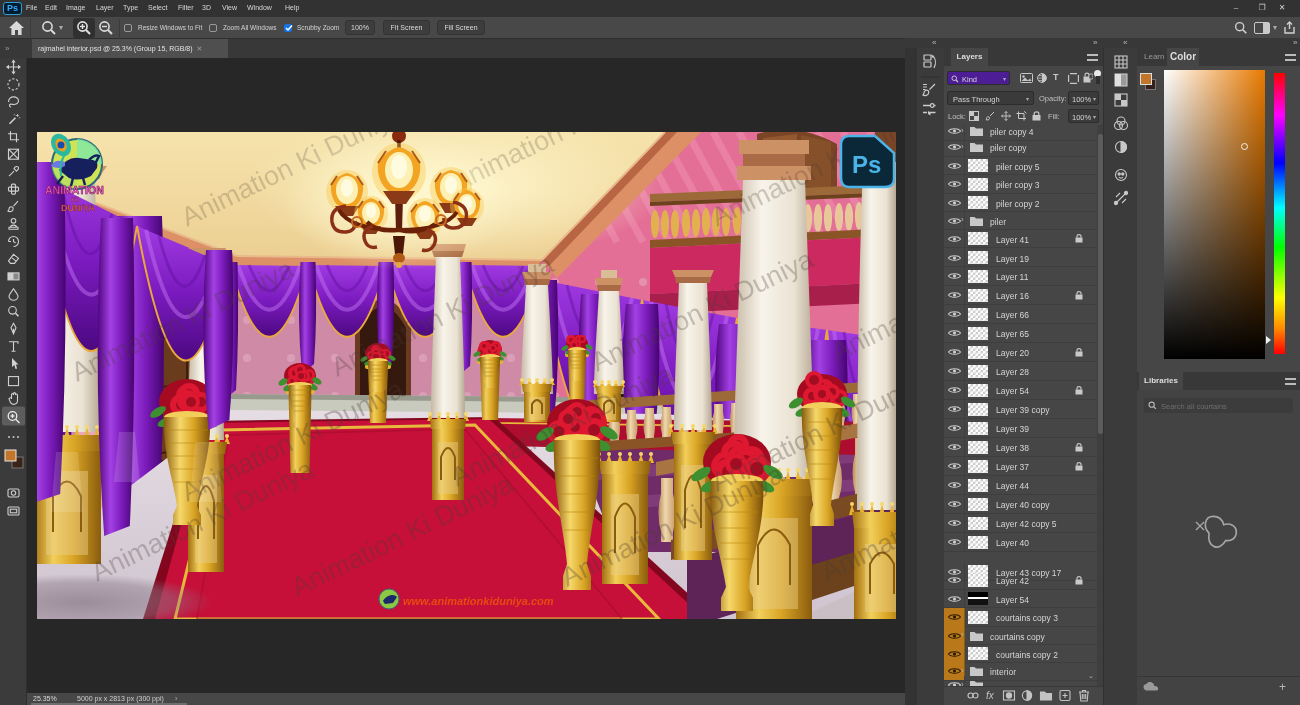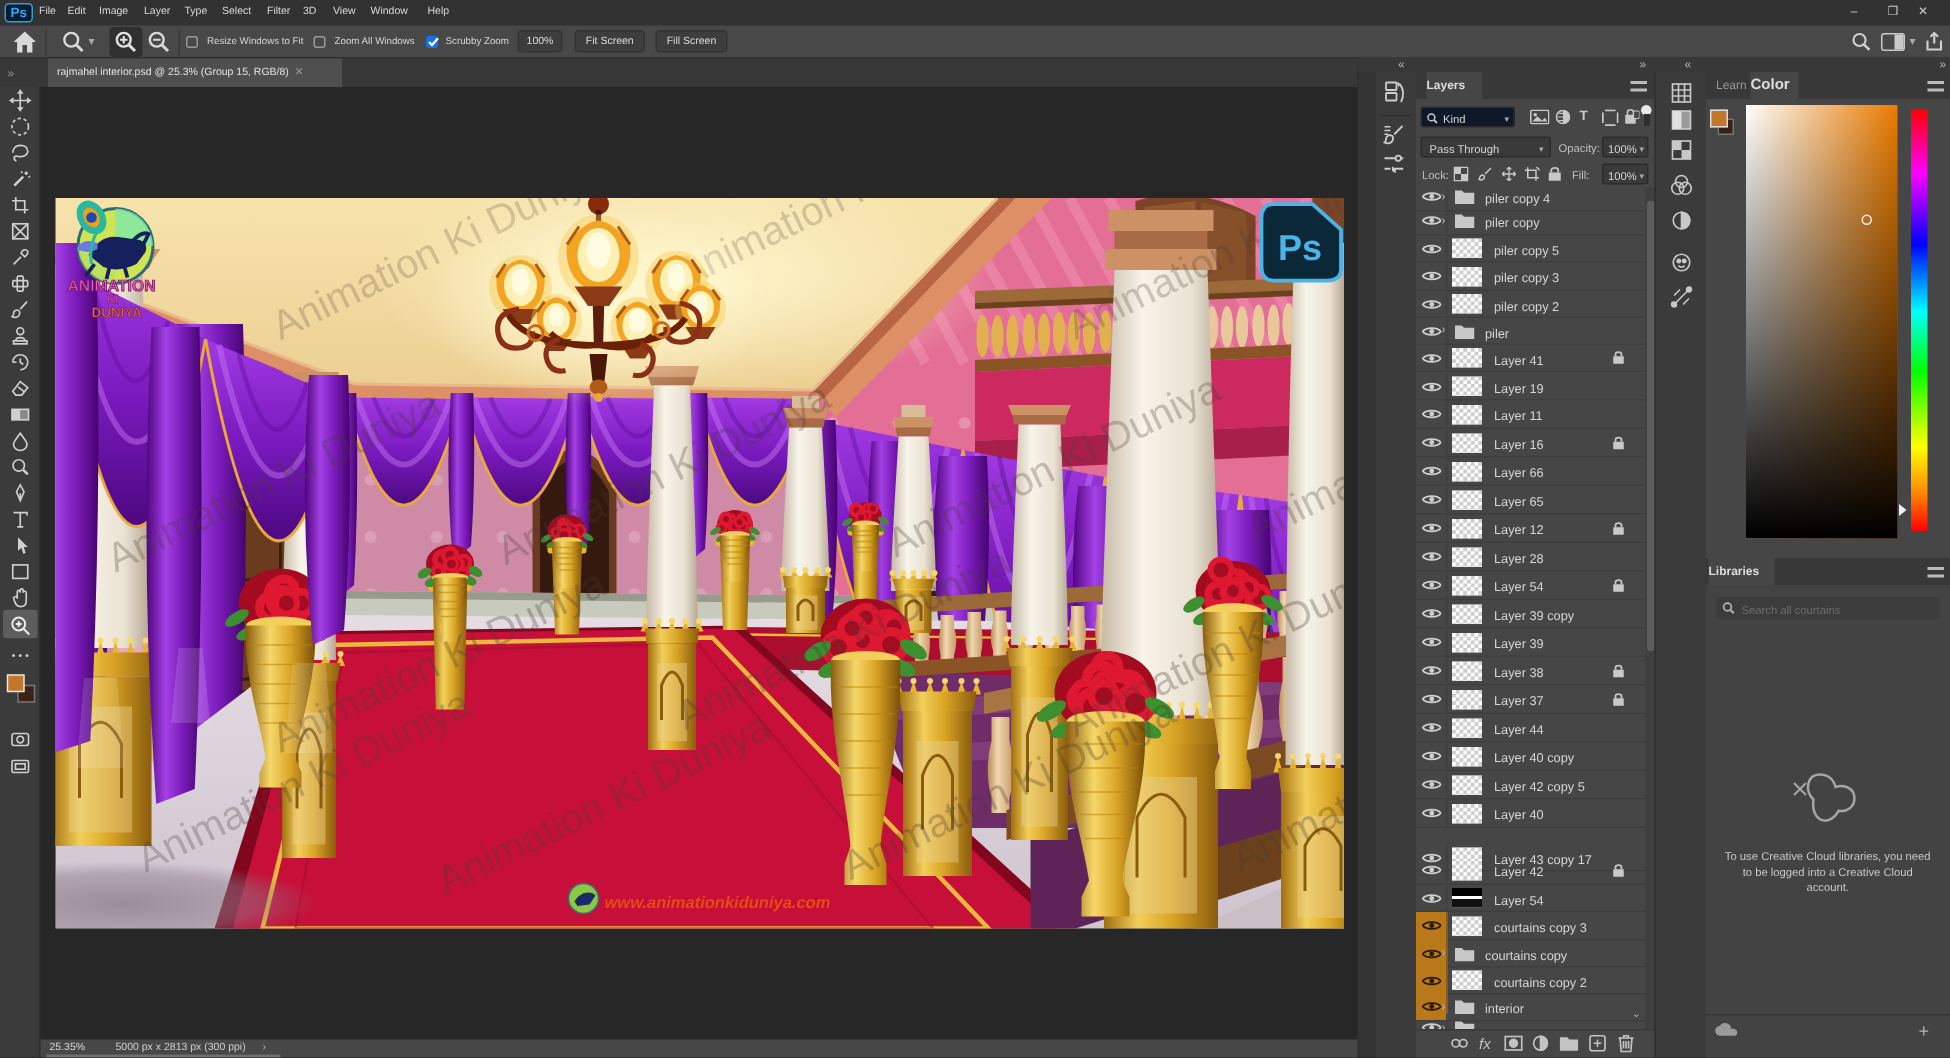--- a/index.html
+++ b/index.html
@@ -26,21 +26,21 @@
 #canvas{position:absolute;left:27px;top:58px;width:878px;height:635px;background:#272727;}
 #art{position:absolute;left:10px;top:74px;width:859px;height:487px;background:#777;}
 
 #statusbar{position:absolute;left:27px;top:693px;width:878px;height:12px;background:#474747;color:#d8d8d8;font-size:7px;}
 
 #rtopstrip{position:absolute;left:905px;top:38px;width:395px;height:10px;background:#383838;color:#b8b8b8;font-size:8px;}
 #strip1{position:absolute;left:917px;top:48px;width:27px;height:657px;background:#3b3b3b;}
 #lpanel{position:absolute;left:944px;top:48px;width:159px;height:657px;background:#464646;}
 #strip2{position:absolute;left:1103px;top:48px;width:34px;height:657px;background:#3b3b3b;border-left:1px solid #303030;}
 #rcol{position:absolute;left:1137px;top:48px;width:163px;height:657px;background:#464646;}
-.ptab{position:absolute;top:0;height:18px;background:#464646;color:#dedede;font-size:10px;line-height:18px;}
+.ptab{position:absolute;top:0;height:18px;background:#464646;color:#dedede;font-size:10px;line-height:18px;text-align:center;}
 .ham{position:absolute;width:11px;height:7px;border-top:2px solid #bbb;border-bottom:2px solid #bbb;}
 .eyeC{position:absolute;left:0;top:0;width:21px;height:18px;}
 .lrow{position:absolute;left:0;width:159px;height:19px;border-bottom:1px solid #3e3e3e;}
 .thumb{position:absolute;left:24px;top:3px;width:20px;height:13px;background:#fff;background-image:linear-gradient(45deg,#c9c9c9 25%,transparent 25%,transparent 75%,#c9c9c9 75%),linear-gradient(45deg,#c9c9c9 25%,transparent 25%,transparent 75%,#c9c9c9 75%);background-size:5px 5px;background-position:0 0,2.5px 2.5px;}
 .lname{position:absolute;left:52px;top:5.5px;font-size:8.5px;color:#d6d6d6;}
 </style>
 </head>
 <body>
 <div id="app">
 
@@ -1294,21 +1294,21 @@
             <div class="thumb"></div>
             <span class="lname">Layer 65</span>
           </div>
 <div class="lrow" style="top:294.6px">
             <div class="eyeC" style="border-right:1px solid #3e3e3e"></div>
             <svg width="13" height="8" viewBox="0 0 13 8" style="position:absolute;left:4px;top:5.5px">
               <path d="M0.5,4 C2.5,1 10.5,1 12.5,4 C10.5,7 2.5,7 0.5,4 Z" fill="none" stroke="#cfcfcf" stroke-width="1.1"></path>
               <circle cx="6.5" cy="4" r="1.6" fill="#cfcfcf"></circle>
             </svg>
             <div class="thumb"></div>
-            <span class="lname">Layer 12</span>
+            <span class="lname">Layer 20</span>
             <svg width="8" height="9" viewBox="0 0 8 9" style="position:absolute;left:131px;top:5px">
               <rect x="0.5" y="3.5" width="7" height="5" fill="#c9c9c9"></rect>
               <path d="M2,3.5 L2,2.2 C2,0.2 6,0.2 6,2.2 L6,3.5" fill="none" stroke="#c9c9c9" stroke-width="1.2"></path>
             </svg>
           </div>
 <div class="lrow" style="top:313.6px">
             <div class="eyeC" style="border-right:1px solid #3e3e3e"></div>
             <svg width="13" height="8" viewBox="0 0 13 8" style="position:absolute;left:4px;top:5.5px">
               <path d="M0.5,4 C2.5,1 10.5,1 12.5,4 C10.5,7 2.5,7 0.5,4 Z" fill="none" stroke="#cfcfcf" stroke-width="1.1"></path>
               <circle cx="6.5" cy="4" r="1.6" fill="#cfcfcf"></circle>
@@ -1491,21 +1491,21 @@
             <span style="position:absolute;left:17px;top:4px;color:#b5b5b5;font-size:8px">›</span>
             <svg width="13" height="10" viewBox="0 0 13 10" style="position:absolute;left:26px;top:4.5px">
               <path d="M0,1 L4.5,1 L6,2.5 L13,2.5 L13,10 L0,10 Z" fill="#c8c8c8"></path>
             </svg>
             <span class="lname" style="left:46px"></span>
           </div>
 </div>
 </div>
 <div style="position:absolute;left:0;top:18px;width:159px;height:58px;background:#464646"></div>
 
-<div style="position:absolute;left:3px;top:23px;width:63px;height:14px;background:#0f172a;border:1px solid #2c2c2c;border-radius:2px">
+<div style="position:absolute;left:3px;top:23px;width:63px;height:14px;background:#4c1d95;border:1px solid #2c2c2c;border-radius:2px">
   <svg width="8" height="8" viewBox="0 0 16 16" style="position:absolute;left:3px;top:3px">
           <circle cx="6.5" cy="6.5" r="4.6" fill="none" stroke="#c5c5c5" stroke-width="2"></circle>
           <line x1="10" y1="10" x2="14" y2="14" stroke="#c5c5c5" stroke-width="2.4"></line>
         </svg>
   <span style="position:absolute;left:14px;top:3px;font-size:7.5px;color:#d5d5d5">Kind</span>
   <span style="position:absolute;right:3px;top:3px;font-size:6px;color:#aaa">▾</span>
 </div>
 <svg width="13" height="10" viewBox="0 0 13 10" style="position:absolute;left:76px;top:25px">
         <rect x="0.5" y="0.5" width="12" height="9" rx="1" fill="none" stroke="#c8c8c8"></rect>
         <circle cx="3.5" cy="3.5" r="1.2" fill="#c8c8c8"></circle>
@@ -1663,20 +1663,19 @@
           <line x1="10" y1="10" x2="14" y2="14" stroke="#b5b5b5" stroke-width="2.4"></line>
         </svg>
   <span style="position:absolute;left:17px;top:3.5px;font-size:7.5px;color:#6e6e6e">Search all courtains</span>
 </div>
 <svg width="56" height="44" viewBox="0 0 56 44" style="position:absolute;left:51px;top:462px">
 <g stroke="#a5a5a5" stroke-width="1.6" fill="none">
 <path d="M20,22 C14,16 16,6 24,6 C30,6 33,10 34,14 C40,12 46,15 46,21 C46,27 41,30 36,29 C30,40 18,36 20,22 Z" transform="scale(1.05)"></path>
 <path d="M8,12 L16,20 M16,12 L8,20" stroke-width="1.4"></path>
 </g>
 </svg>
-<div style="position:absolute;left:0;top:518px;width:163px;text-align:center;font-size:7.5px;color:#c9c9c9;line-height:10.5px">To use Creative Cloud libraries, you need<br>to be logged into a Creative Cloud<br>account.</div>
 <div style="position:absolute;left:0;top:628px;width:163px;height:29px;background:#434343;border-top:1px solid #363636"></div>
 <svg width="16" height="11" viewBox="0 0 16 11" style="position:absolute;left:6px;top:633px">
         <path d="M4,9.5 C1.5,9.5 0.5,7.5 0.5,6 C0.5,4 2,3 3.5,3 C4.5,1 7,0.5 9,1.5 C10.5,2.2 11.2,3.5 11.2,5 C13.5,4.5 15.5,6 15.2,8 C15,9.2 14,9.5 13,9.5 Z" fill="#9a9a9a"></path>
       </svg>
 <span style="position:absolute;left:142px;top:632px;font-size:12px;color:#b5b5b5">+</span>
 </div>
 </div>
 
 </body></html>

